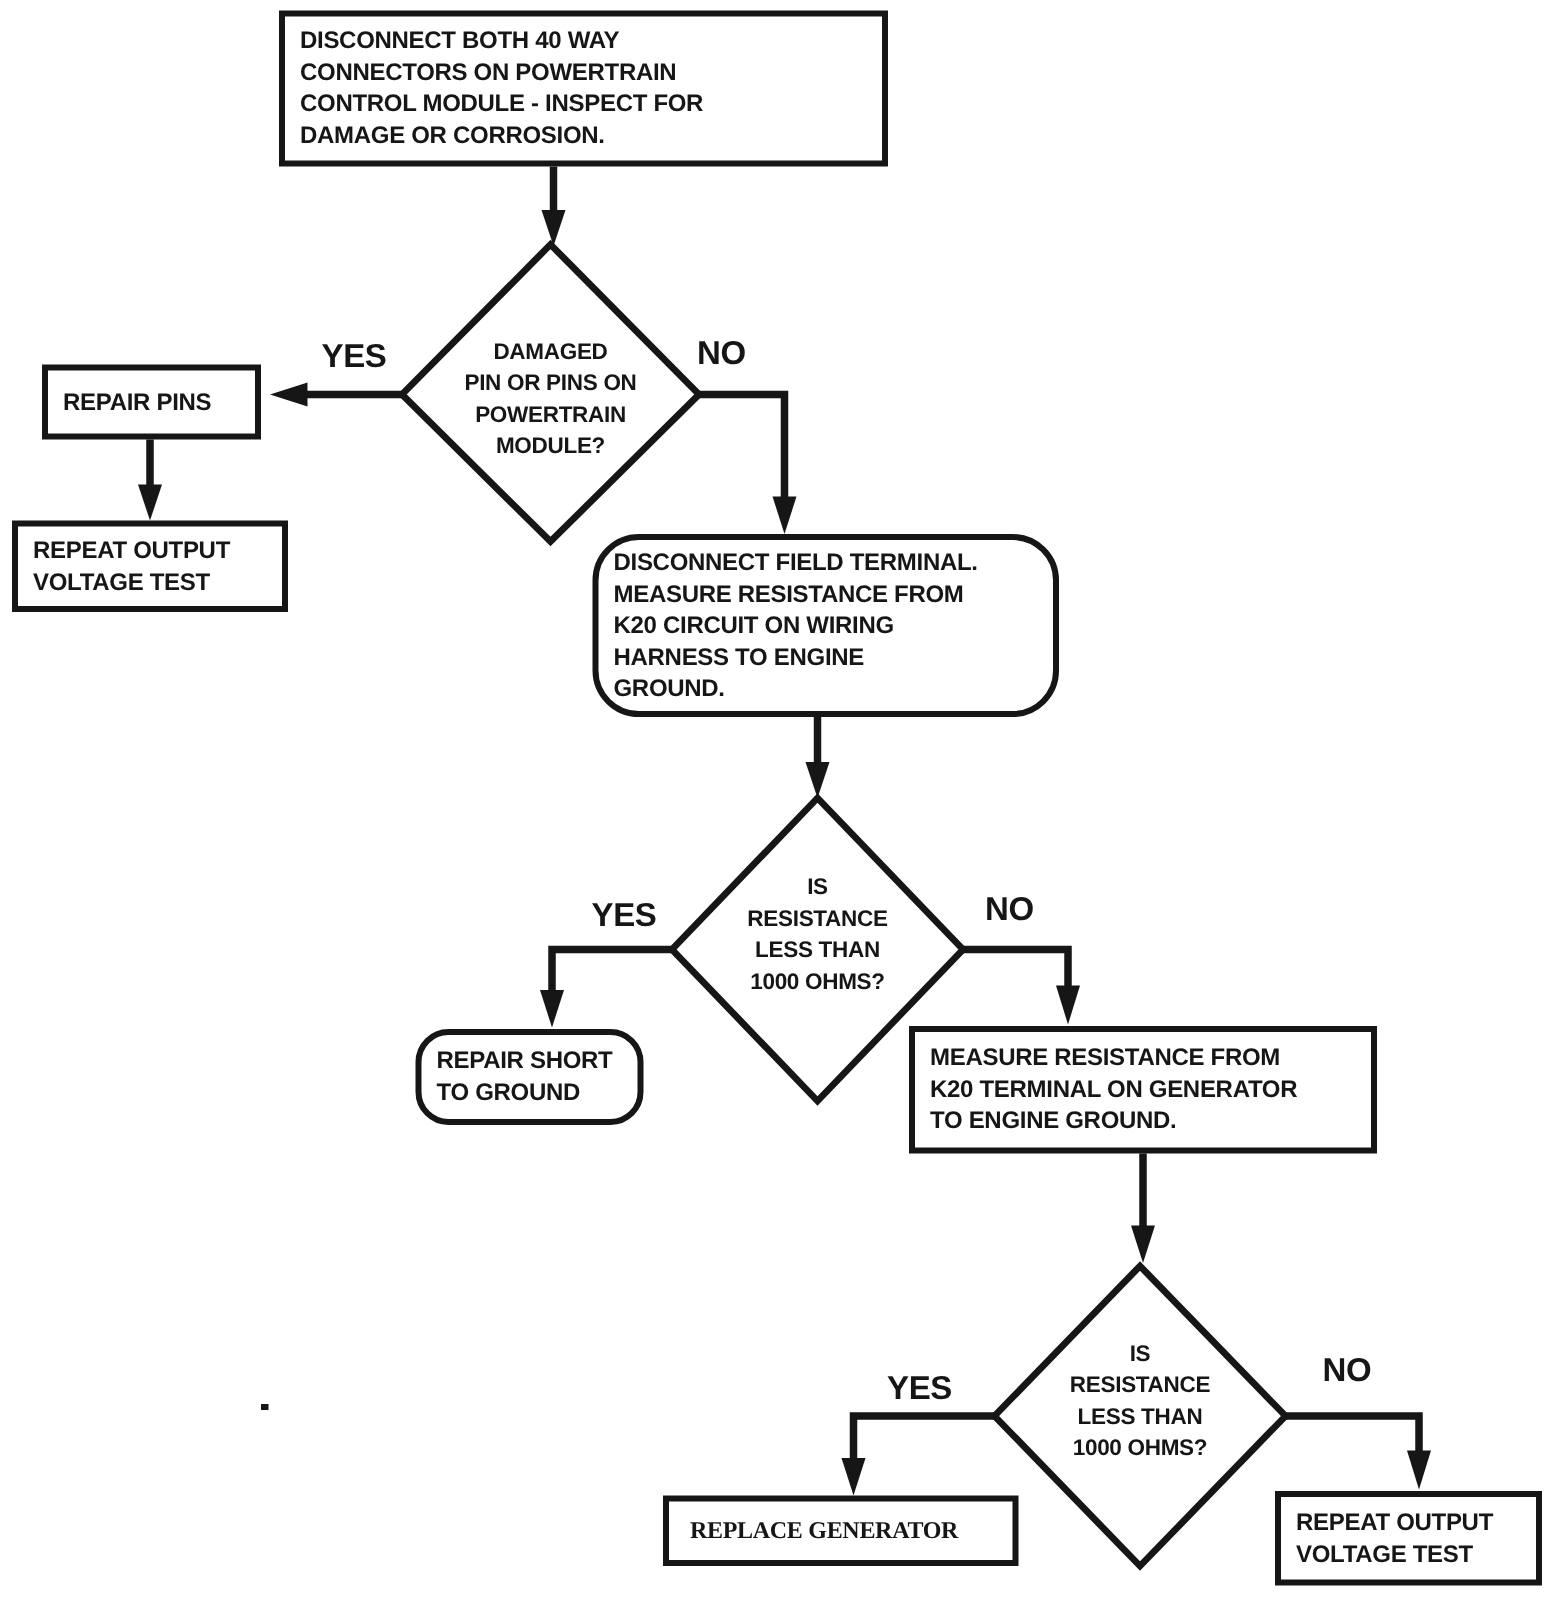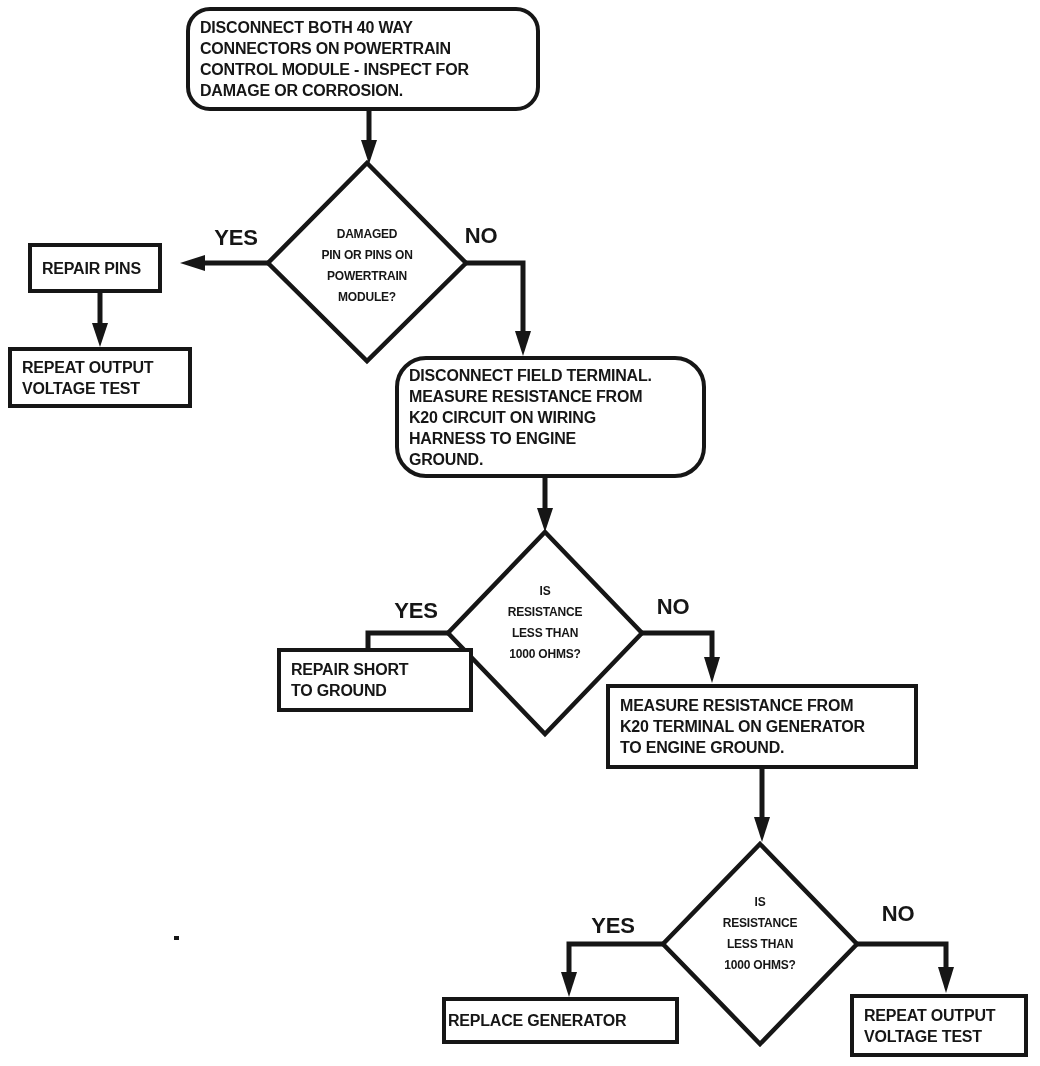--- a/index.html
+++ b/index.html
@@ -32,36 +32,36 @@
     border:4px solid var(--ink);background:var(--paper);
     display:flex;flex-direction:column;justify-content:center;
     padding:2px 6px 2px 10px;
     font-weight:bold;font-size:16px;line-height:21px;
     letter-spacing:-0.2px;white-space:pre;
   }
   .diamond-label{
     position:absolute;z-index:2;
     transform:translate(-50%,-50%);
     text-align:center;white-space:pre;
-    font-weight:bold;font-size:12px;line-height:21px;
+    font-weight:bold;font-size:15px;line-height:21px;
     letter-spacing:-0.2px;
   }
   .edge-label{
     position:absolute;z-index:2;
     transform:translate(-50%,-50%);
     font-weight:bold;font-size:22px;line-height:17px;
     letter-spacing:-0.2px;white-space:pre;
   }
-  #box-start{left:186px;top:7px;width:354px;height:104px;border-radius:24px;}
-  #box-repair-pins{left:28px;top:243px;width:134px;height:50px;}
+  #box-start{left:186px;top:7px;width:406px;height:104px;}
+  #box-repair-pins{left:28px;top:243px;width:146px;height:50px;}
   #box-repeat-output-a{left:8px;top:347px;width:184px;height:61px;}
   #box-disconnect-field{left:395px;top:356px;width:311px;height:122px;border-radius:31px;}
-  #box-repair-short{left:277px;top:648px;width:196px;height:64px;}
+  #box-repair-short{left:277px;top:686px;width:152px;height:64px;border-radius:22px;}
   #box-measure-k20{left:606px;top:684px;width:312px;height:85px;}
-  #box-replace-generator{left:442px;top:997px;width:237px;height:47px;padding-left:2px;}
+  #box-replace-generator{left:442px;top:997px;width:237px;height:47px;padding-left:14px;font-family:Liberation Serif, serif;}
   #box-repeat-output-b{left:850px;top:994px;width:178px;height:63px;}
   #label-decision1{left:367px;top:266px;}
   #label-decision2{left:545px;top:623px;}
   #label-decision3{left:760px;top:934px;}
   #edge-yes1{left:236px;top:237px;}
   #edge-no1{left:481px;top:235px;}
   #edge-yes2{left:416px;top:610px;}
   #edge-no2{left:673px;top:606px;}
   #edge-yes3{left:613px;top:925px;}
   #edge-no3{left:898px;top:913px;}

